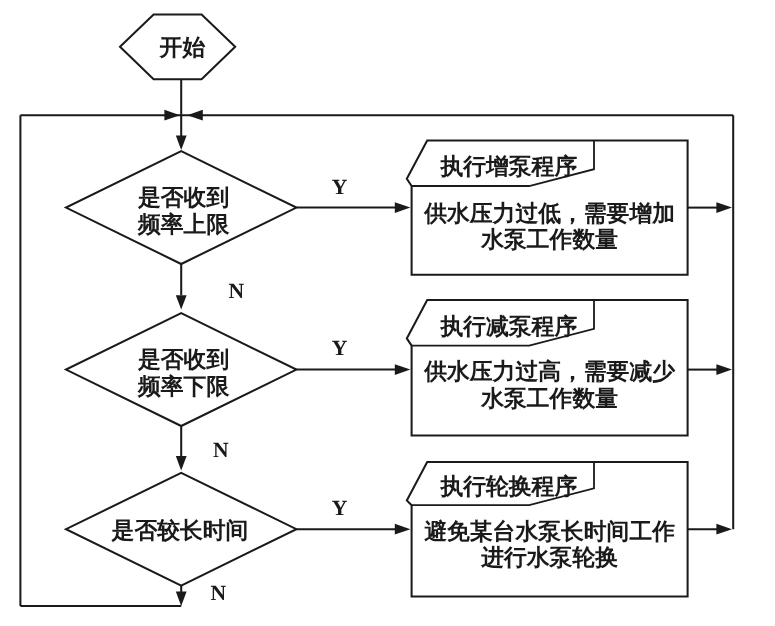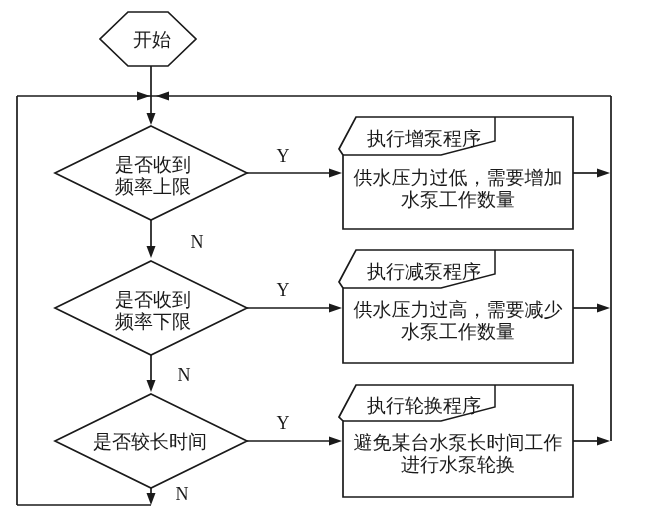--- a/index.html
+++ b/index.html
@@ -1,17 +1,17 @@
 <!DOCTYPE html>
 <html style="--line: #1a1a1a; --bg: #ffffff;"><head>
 <meta charset="utf-8">
 <style>
   :root { --line:#1a1a1a; --bg:#ffffff; }
   html,body { margin:0; padding:0; background:var(--bg); }
-  .stage { width:646px; height:522px; position:relative; background:var(--bg); overflow:hidden; }
+  .stage { width:646px; height:522px; position:relative; background:var(--bg); overflow:hidden;font-weight:bold; }
   svg { display:block; }
   .edge  { stroke:var(--line); stroke-width:1.7; fill:none; }
   .shape { stroke:var(--line); stroke-width:1.7; fill:#ffffff; }
   .inner { stroke:var(--line); stroke-width:1.5; fill:none; }
   .arrow { fill:var(--line); stroke:none; }
   text   { font-family:"Liberation Serif","DejaVu Serif",serif; fill:var(--line); }
   .cn { font-size:19px; text-anchor:middle; }
   .yn { font-size:18px; text-anchor:middle; }
 </style>
 </head>

